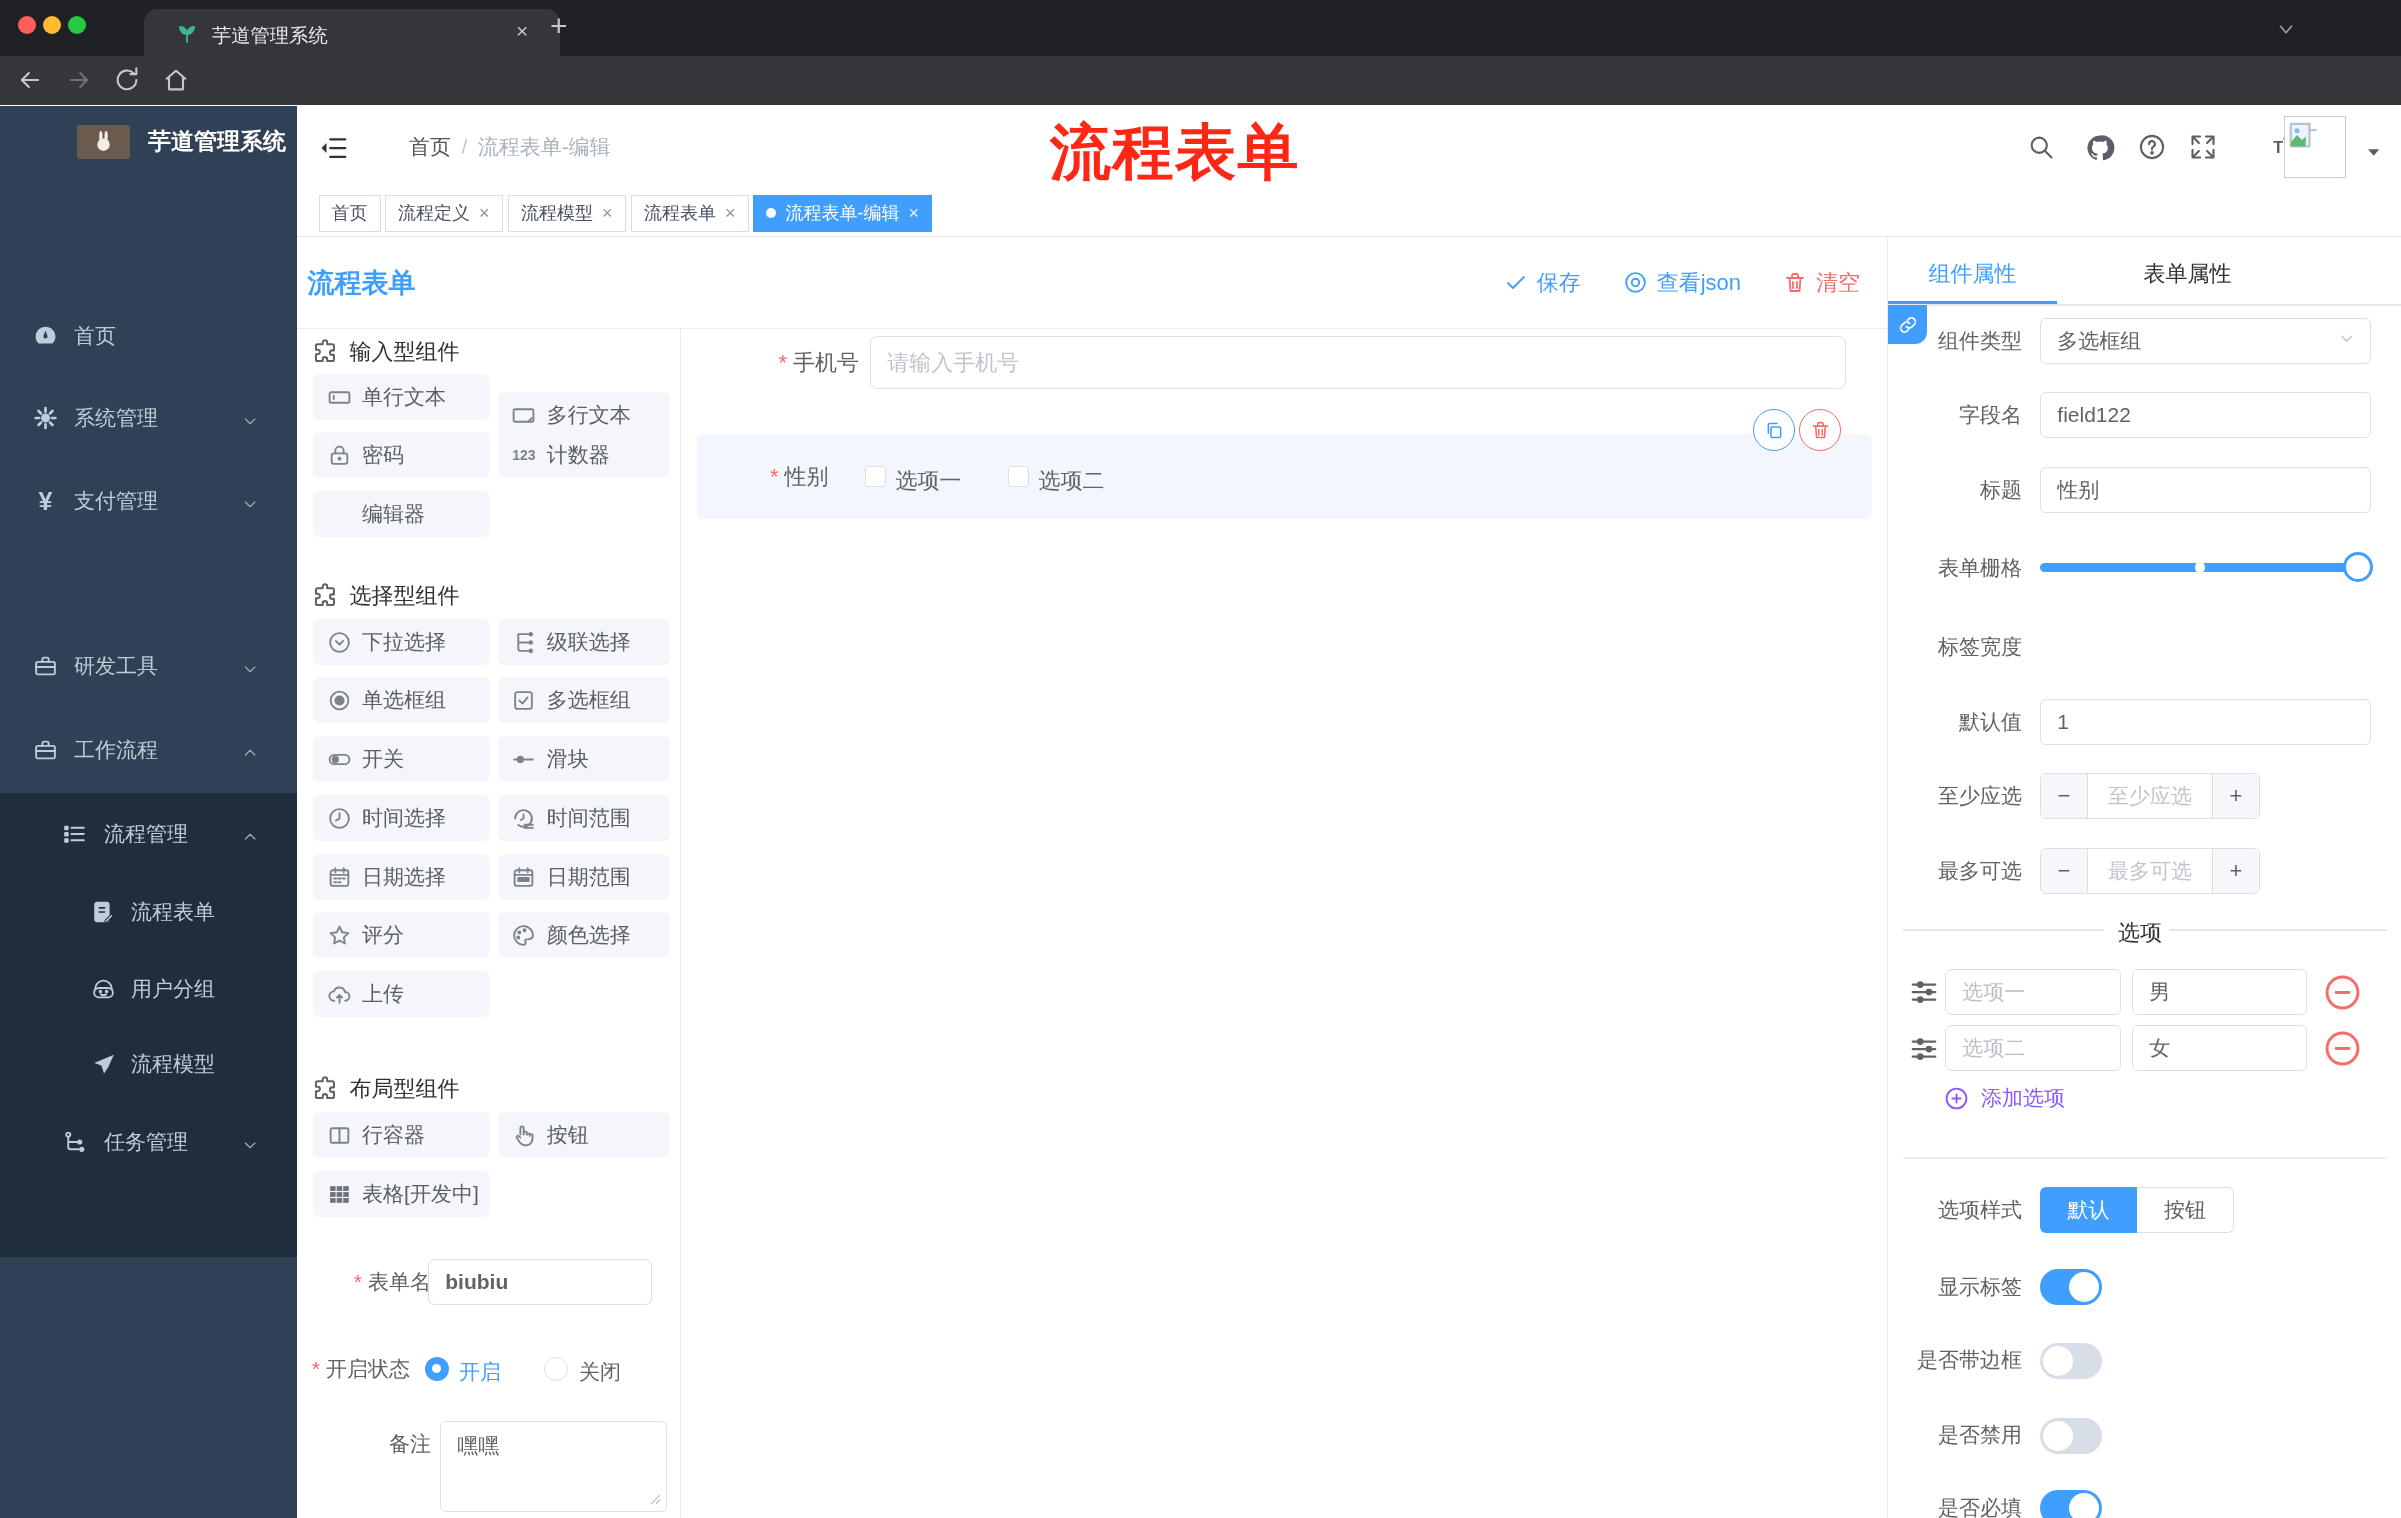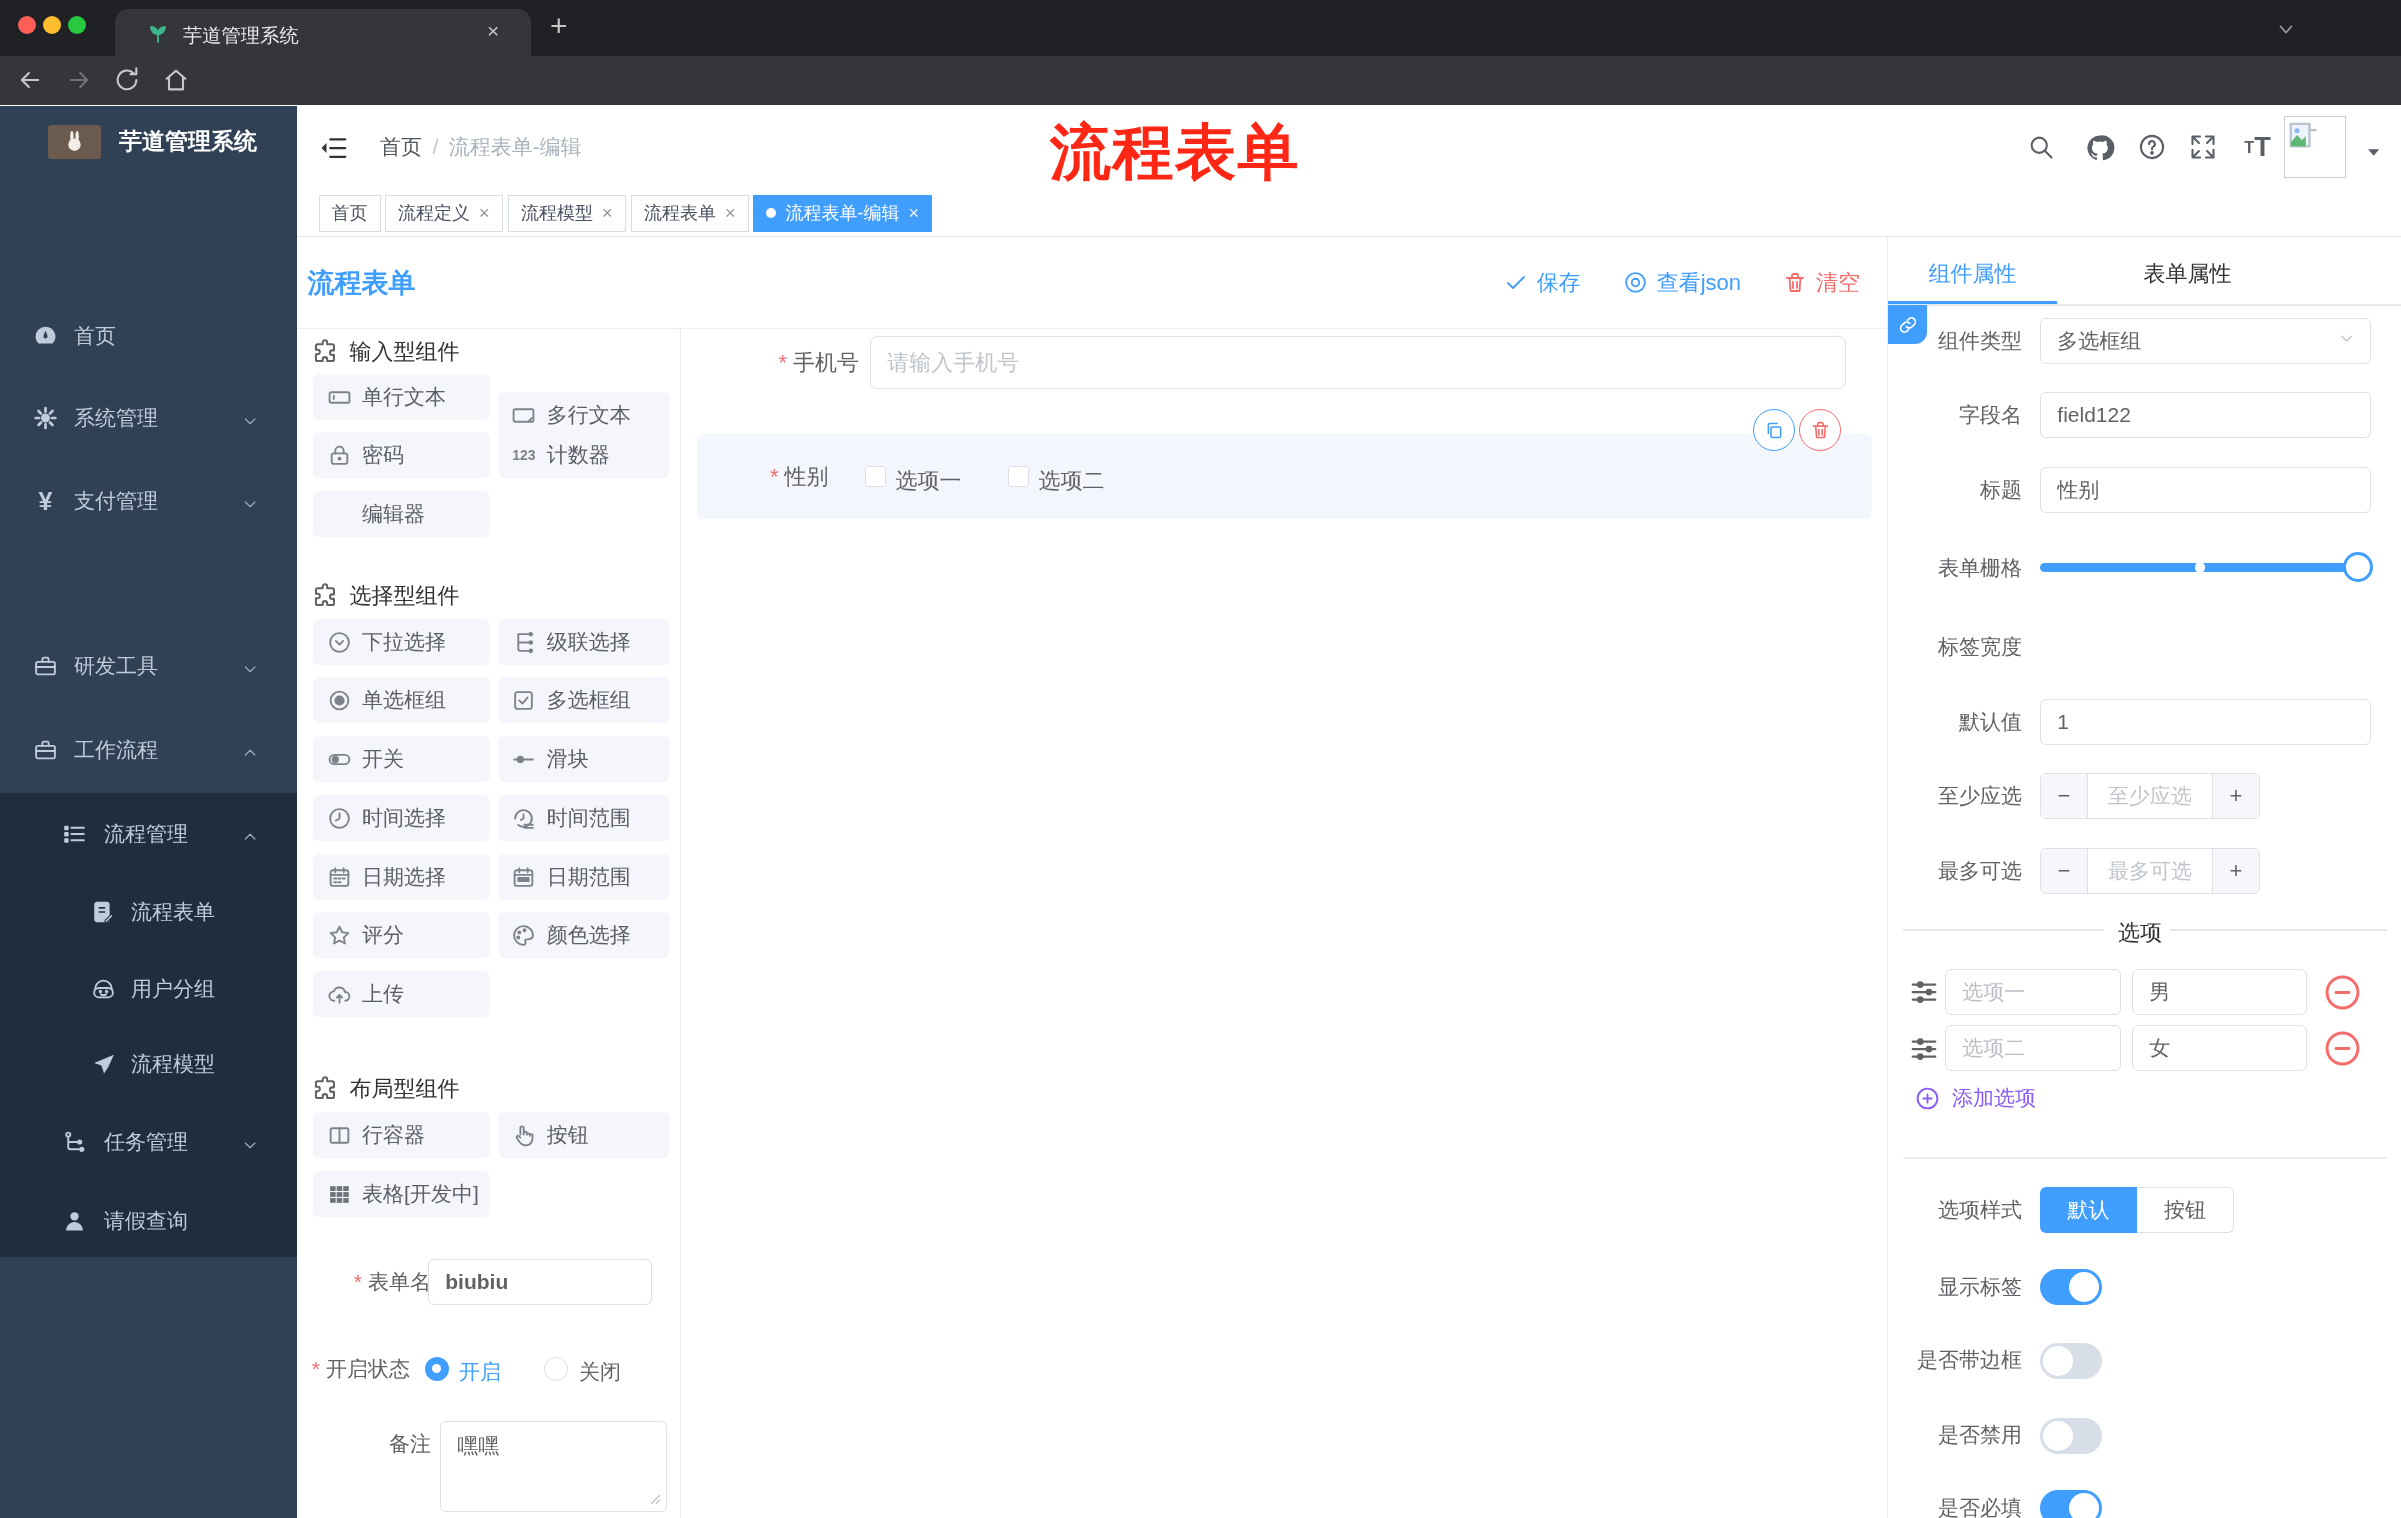--- a/index.html
+++ b/index.html
@@ -1,19 +1,19 @@
 <!DOCTYPE html>
 <html style="font-size:12px"><head>
 <meta charset="utf-8">
 <style>
   html,body{margin:0;padding:0;background:#fff;}
   body{width:2401px;height:1519px;position:relative;overflow:hidden;
        font-family:"Liberation Sans","DejaVu Sans",sans-serif;color:#303133;}
   .abs{position:absolute;}
-  .r{display:flex;align-items:center;}
+  .r{display:flex;align-items:center;margin-left:29px;}
   svg{fill:none;stroke:currentColor;stroke-width:1.8;stroke-linecap:round;stroke-linejoin:round;}
   svg.f{fill:currentColor;stroke:none;}
   
   #tabstrip{left:0;top:0;width:2401px;height:56px;background:#202124;}
   .tl{width:18px;height:18px;border-radius:50%;position:absolute;top:16.3px;}
   #tab{left:115px;top:9px;width:416px;height:48px;background:#35363a;border-radius:13.4px 13.4px 0 0;
        color:#e8eaed;font-size:19.3px;}
   #newtab{color:#c7c7c7;font-size:30px;font-weight:300;}
   #chrometools{left:0;top:56px;width:2401px;height:49px;background:#35363a;}
   .cico{color:#c7c7c7;}
@@ -281,27 +281,20 @@
               <circle cx="6" cy="5" r="2"></circle>
               <path d="M6 7v10a2 2 0 0 0 2 2h8M6 12h8"></path>
               <circle cx="17" cy="12" r="1.6" fill="currentColor"></circle>
               <circle cx="19" cy="19" r="1.6" fill="currentColor"></circle>
             </svg></span>
         <span class="ml">任务管理</span>
         <span class="chev"><svg viewBox="0 0 24 24" width="16.3" height="16.3">
               <polyline points="5 9 12 16 19 9"></polyline>
             </svg></span>
       </div>
-      <div class="side-item sub1" style="top:387px">
-        <span class="mi"><svg viewBox="0 0 24 24" width="25" height="25" class="f">
-              <circle cx="12" cy="7.5" r="4"></circle>
-              <path d="M4 21c0-4.4 3.6-8 8-8s8 3.6 8 8z"></path>
-            </svg></span>
-        <span class="ml">请假查询</span>
-      </div>
     </div>
   </div>
 
   <div id="navbar" class="abs">
     <span class="abs" style="left:22px;top:27px;width:30px;height:30px;color:#303133">
       <svg viewBox="0 0 24 24" width="30" height="30" stroke-width="2.4">
           <path d="M9 5h12M9 12h12M9 19h12"></path>
           <path d="M6 8l-4 4 4 4z" fill="currentColor" stroke="none"></path>
         </svg></span>
     <span class="abs r" style="left:83px;top:0;height:82px">

